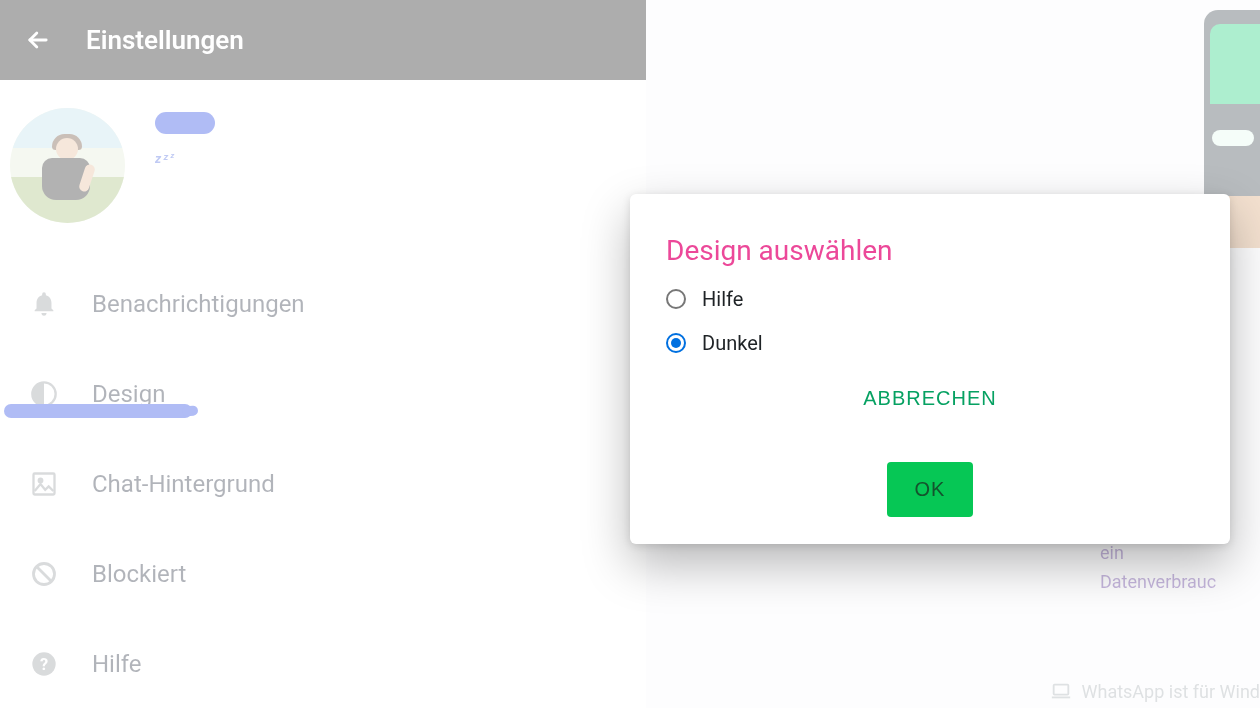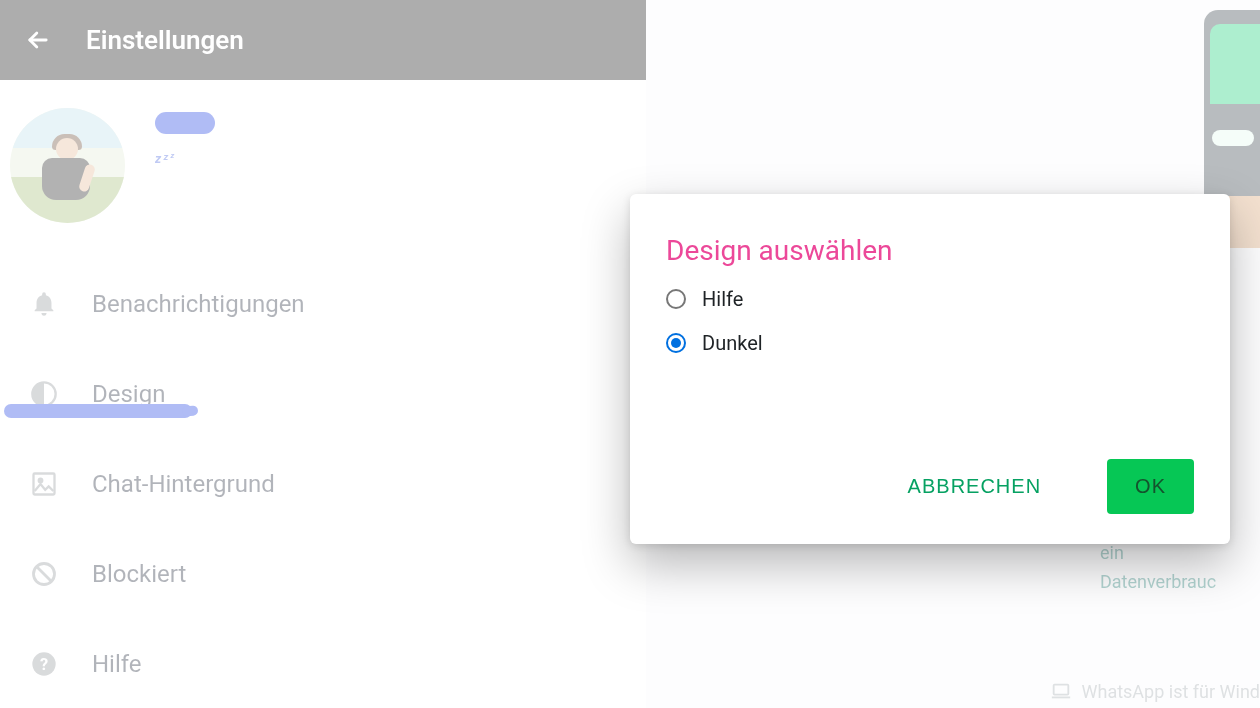--- a/index.html
+++ b/index.html
@@ -73,21 +73,21 @@
   .promo-phone .bubble{
     position:absolute; left:8px; top:120px; width:42px; height:16px; background:#dff7ec; border-radius:8px;
   }
   .promo-hand{
     position:absolute; right:0; top:196px; width:86px; height:52px; background:#d9a06b; border-radius:40px 0 0 40px;
   }
   .promo-text{
     position:absolute; right:0; top:320px; width:158px; color:#5f6a72; line-height:1.8; font-size:28px; text-align:left;
   }
   .promo-small{
-    position:absolute; right:0; top:510px; width:160px; color:#0f766e; font-size:18px; text-align:left; line-height:1.6;
+    position:absolute; right:0; top:510px; width:160px; color:#4c1d95; font-size:18px; text-align:left; line-height:1.6;
   }
   .promo-footer{
     position:absolute; right:0; bottom:6px; display:flex; align-items:center; color:#9aa1a7; font-size:18px;
   }
   .promo-footer svg{ width:22px; height:22px; margin-right:10px; }
 
   
   .dialog-backdrop{
     position:absolute; inset:0; z-index:10;
   }
@@ -102,21 +102,21 @@
   .radio-row{ display:flex; align-items:center; margin-bottom:20px; cursor:pointer; }
   .radio{
     width:20px; height:20px; border:2px solid #777; border-radius:50%; margin-right:16px; position:relative; flex:none;
   }
   .radio.checked{ border-color:#0070e0; }
   .radio.checked::after{
     content:""; position:absolute; left:3px; top:3px; width:10px; height:10px; border-radius:50%; background:#0070e0;
   }
   .radio-label{ font-size:20px; color:#1f2326; }
 
-  .dialog-actions{ display:flex; justify-content:flex-end; align-items:center; gap:58px; }
+  .dialog-actions{ display:flex; justify-content:flex-end; align-items:center; gap:40px;flex-direction:column; }
   .btn-cancel{
     color:#06a162; font-size:20px; letter-spacing:1px; font-weight:500; background:none; border:none; cursor:pointer; padding:12px 8px;
   }
   .btn-ok{
     background:#06c755; color:#14532d; font-size:20px; letter-spacing:1px; font-weight:500; border:none; border-radius:4px; padding:16px 28px; cursor:pointer;
   }
 </style>
 </head>
 <body>
 

